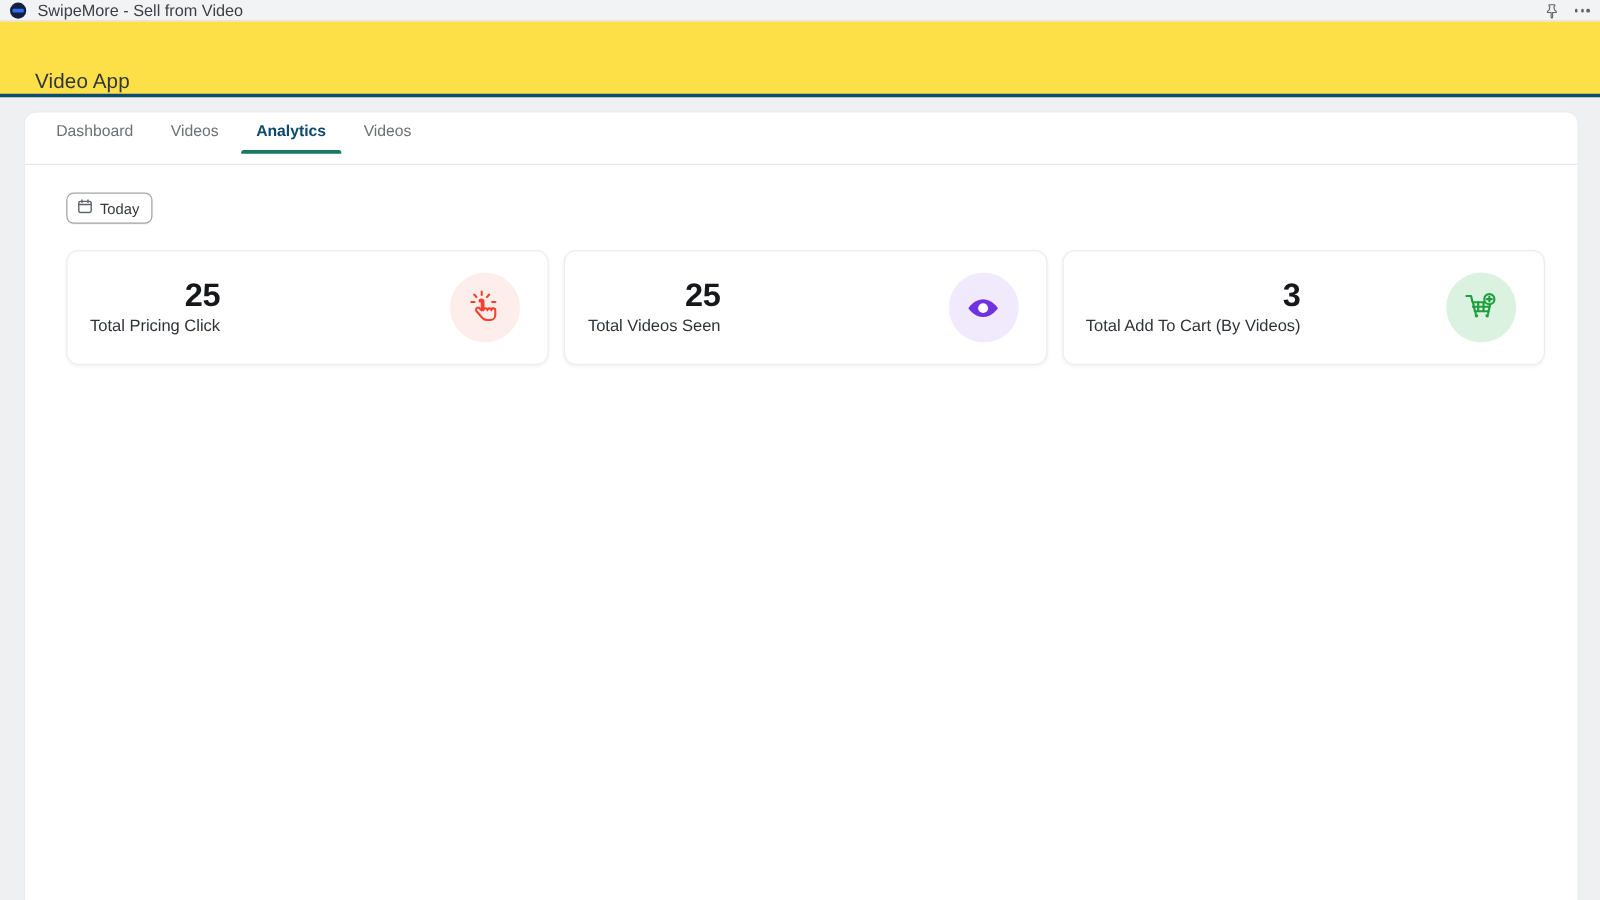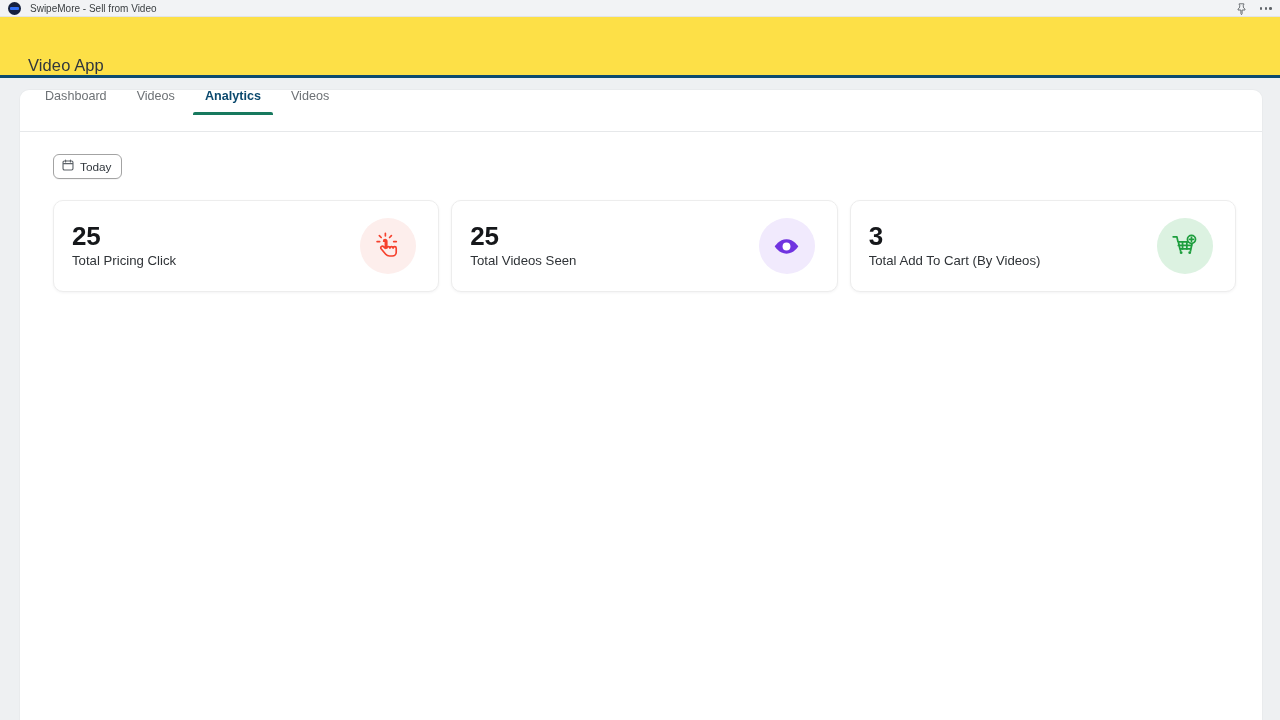--- a/index.html
+++ b/index.html
@@ -31,21 +31,21 @@
   .favicon::after {
     content: "";
     position: absolute;
     left: 2px; top: 5px;
     width: 9px; height: 3px;
     background: #2f6df6;
     border-radius: 1px;
   }
   .tab-title {
     margin-left: 9px;
-    font-size: 10px;
+    font-size: 13px;
     color: #3c4043;
     white-space: nowrap;
   }
   .chrome-right {
     position: absolute;
     right: 8px; top: 0;
     height: 17px;
     display: flex;
     align-items: center;
     gap: 13px;
@@ -81,21 +81,21 @@
     height: 100%;
     box-shadow: 0 0 0 1px rgba(0,0,0,0.02);
     display: flex;
     flex-direction: column;
     overflow: hidden;
   }
 
   
   .tabs {
     display: flex;
-    align-items: flex-start;
+    align-items: center;
     gap: 0px;
     padding: 0 10px;
     border-bottom: 1px solid #e6e8ea;
     height: 42px;
   }
   .tab {
     position: relative;
     padding: 0 15px 11px 15px;
     font-size: 12.6px;
     color: #6d7175;
@@ -152,20 +152,21 @@
     flex: 1 1 0;
     height: 92px;
     background: #ffffff;
     border: 1px solid #ededed;
     border-radius: 10px;
     box-shadow: 0 1px 3px rgba(16,24,40,0.05);
     display: flex;
     align-items: center;
     justify-content: space-between;
     padding: 0 22px 0 18px;
+    text-align: right;
   }
   .card-text { display: flex; flex-direction: column; gap: 5px; }
   .card-value {
     font-size: 26px;
     font-weight: bold;
     color: #15171a;
     line-height: 1;
     letter-spacing: -0.3px;
   }
   .card-label {

